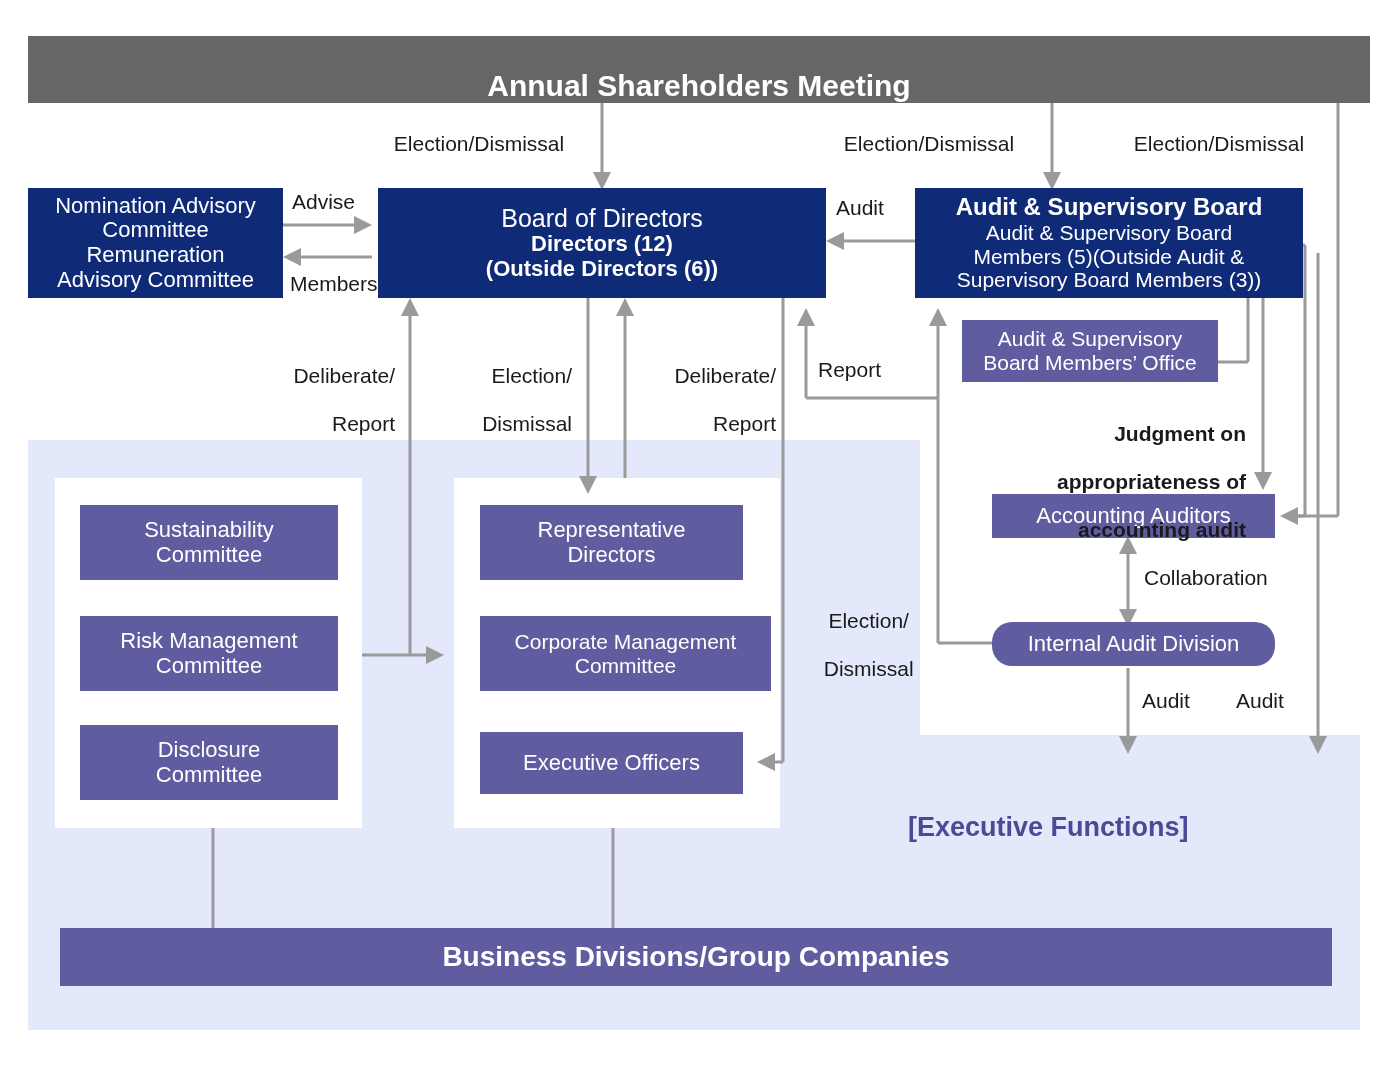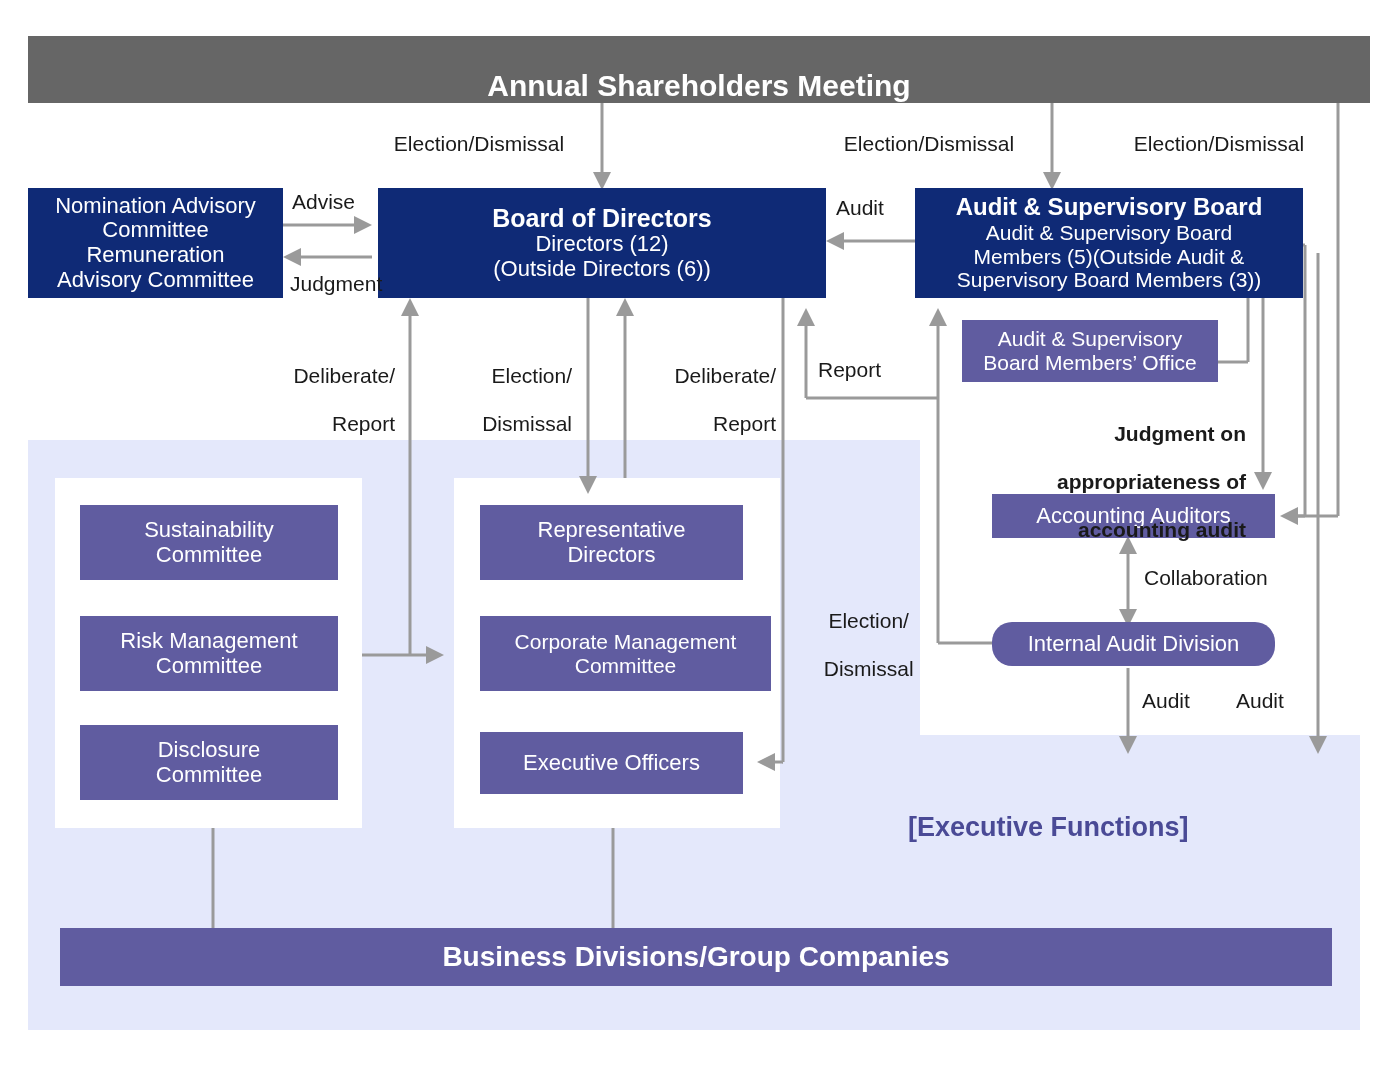--- a/index.html
+++ b/index.html
@@ -12,22 +12,22 @@
   .region-exec{background:#e4e8fb;}
   .panel-white{background:#ffffff;}
 
   
   .box{display:flex;align-items:center;justify-content:center;text-align:center;color:#ffffff;line-height:1.12;}
   .box-navy{background:#0f2a76;}
   .box-gray{background:#666666;}
   .box-purple{background:#605ca0;}
 
   .t-title{font-size:30px;font-weight:600;align-items:flex-end;}
-  .t-bod-main{font-size:25px;font-weight:700;}
-  .t-bod-sub{font-size:22px;font-weight:400;}
+  .t-bod-main{font-size:25px;font-weight:400;}
+  .t-bod-sub{font-size:22px;font-weight:700;}
   .t-asb-main{font-size:24px;font-weight:600;}
   .t-asb-sub{font-size:21px;font-weight:400;}
   .t-nom{font-size:22px;font-weight:500;}
   .t-purple{font-size:22px;font-weight:400;}
   .t-purple-sm{font-size:21px;font-weight:400;}
   .t-bottom{font-size:28px;font-weight:600;}
 
   
   .lbl{position:absolute;color:#1a1a1a;font-size:21px;line-height:1.14;white-space:pre;}
   .lbl-r{text-align:right;}
@@ -194,21 +194,21 @@
     <span>Business Divisions/Group Companies</span>
   </div>
 
   <div class="exec-tag" style="left:908px;top:812px;">[Executive Functions]</div>
 
   <div class="lbl lbl-c" style="left:372px;top:132px;width:214px;">Election/Dismissal</div>
   <div class="lbl lbl-c" style="left:822px;top:132px;width:214px;">Election/Dismissal</div>
   <div class="lbl lbl-c" style="left:1112px;top:132px;width:214px;">Election/Dismissal</div>
 
   <div class="lbl" style="left:292px;top:190px;">Advise</div>
-  <div class="lbl" style="left:290px;top:272px;">Judgment</div>
+  <div class="lbl" style="left:290px;top:272px;">Members</div>
 
   <div class="lbl" style="left:836px;top:196px;">Audit</div>
 
   <div class="lbl lbl-r" style="left:240px;top:340px;width:155px;">
     <span>Deliberate/</span><br>
     <span>Report</span>
   </div>
 
   <div class="lbl lbl-r" style="left:420px;top:340px;width:152px;">
     <span>Election/</span><br>

